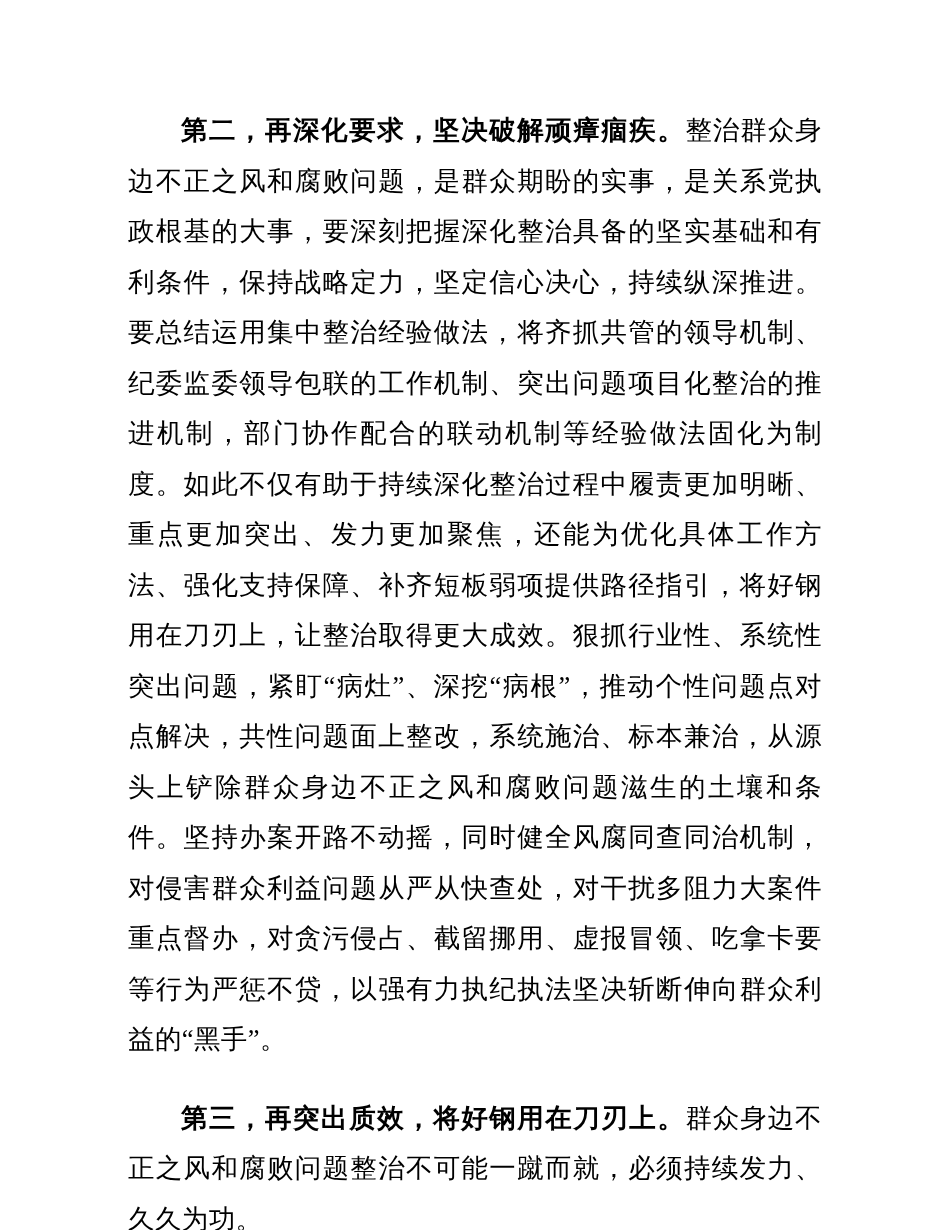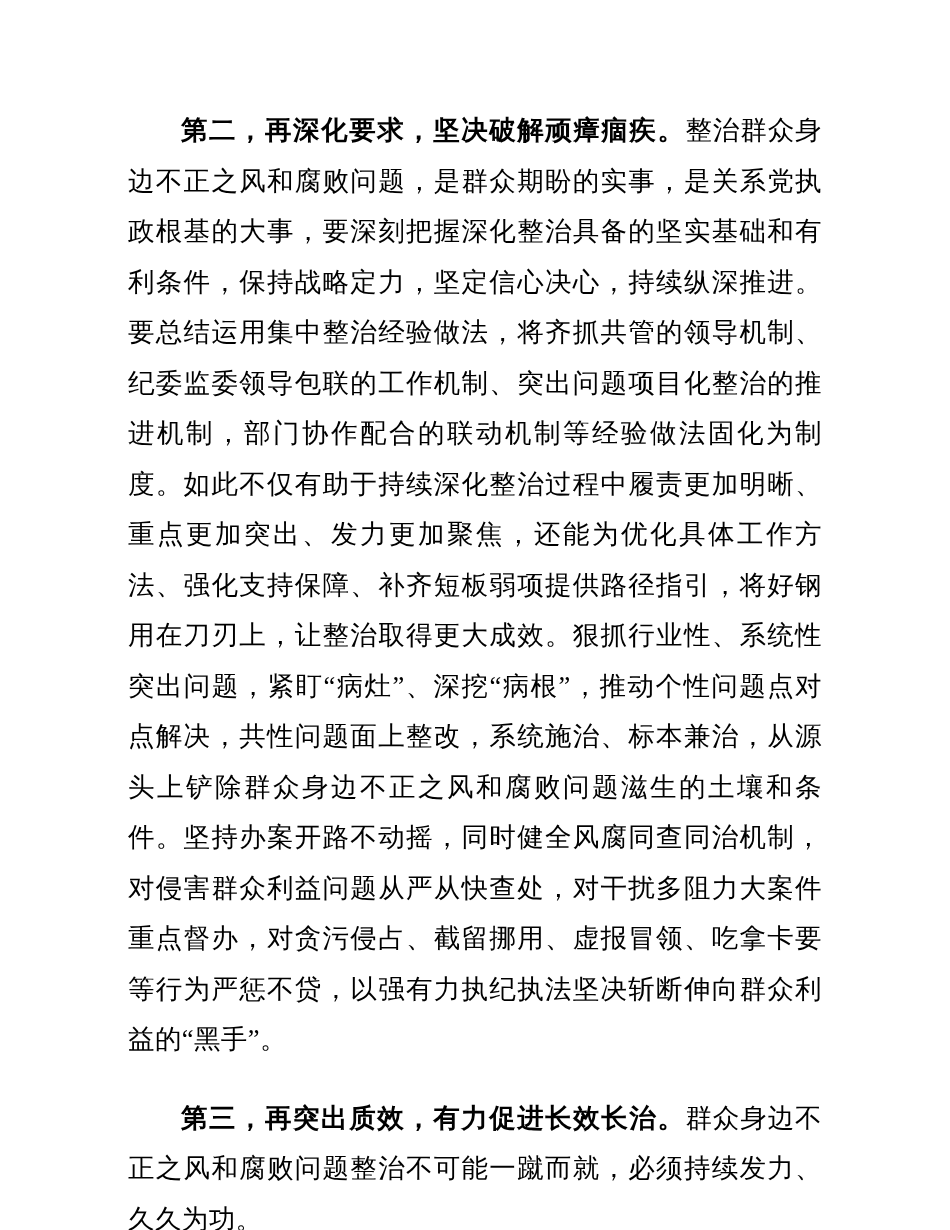--- a/index.html
+++ b/index.html
@@ -47,16 +47,16 @@
 </head>
 <body>
 
 <div class="page">
   <div class="doc-body">
 
     <p class="para"><span class="lead">第二，再深化要求，坚决破解顽瘴痼疾。</span><span>整治群众身边不正之风和腐败问题，是群众期盼的实事，是关系党执政根基的大事，要深刻把握深化整治具备的坚实基础和有利条件，保持战略定力，坚定信心决心，持续纵深推进。要总结运用集中整治经验做法，将齐抓共管的领导机制、纪委监委领导包联的工作机制、突出问题项目化整治的推进机制，部门协作配合的联动机制等经验做法固化为制度。如此不仅有助于持续深化整治过程中履责更加明晰、重点更加突出、发力更加聚焦，还能为优化具体工作方法、强化支持保障、补齐短板弱项提供路径指引，将好钢用在刀刃上，让整治取得更大成效。狠抓行业性、系统性突出问题，紧盯“病灶”、深挖“病根”，推动个性问题点对点解决，共性问题面上整改，系统施治、标本兼治，从源头上铲除群众身边不正之风和腐败问题滋生的土壤和条件。坚持办案开路不动摇，同时健全风腐同查同治机制，对侵害群众利益问题从严从快查处，对干扰多阻力大案件重点督办，对贪污侵占、截留挪用、虚报冒领、吃拿卡要等行为严惩不贷，以强有力执纪执法坚决斩断伸向群众利益的“黑手”。</span></p>
 
     <div class="spacer-para"></div>
 
-    <p class="para"><span class="lead">第三，再突出质效，有力促进长效长治。</span><span>群众身边不正之风和腐败问题整治不可能一蹴而就，必须持续发力、久久为功。</span></p>
+    <p class="para"><span class="lead">第三，再突出质效，将好钢用在刀刃上。</span><span>群众身边不正之风和腐败问题整治不可能一蹴而就，必须持续发力、久久为功。</span></p>
 
   </div>
 </div>
 
 </body></html>

